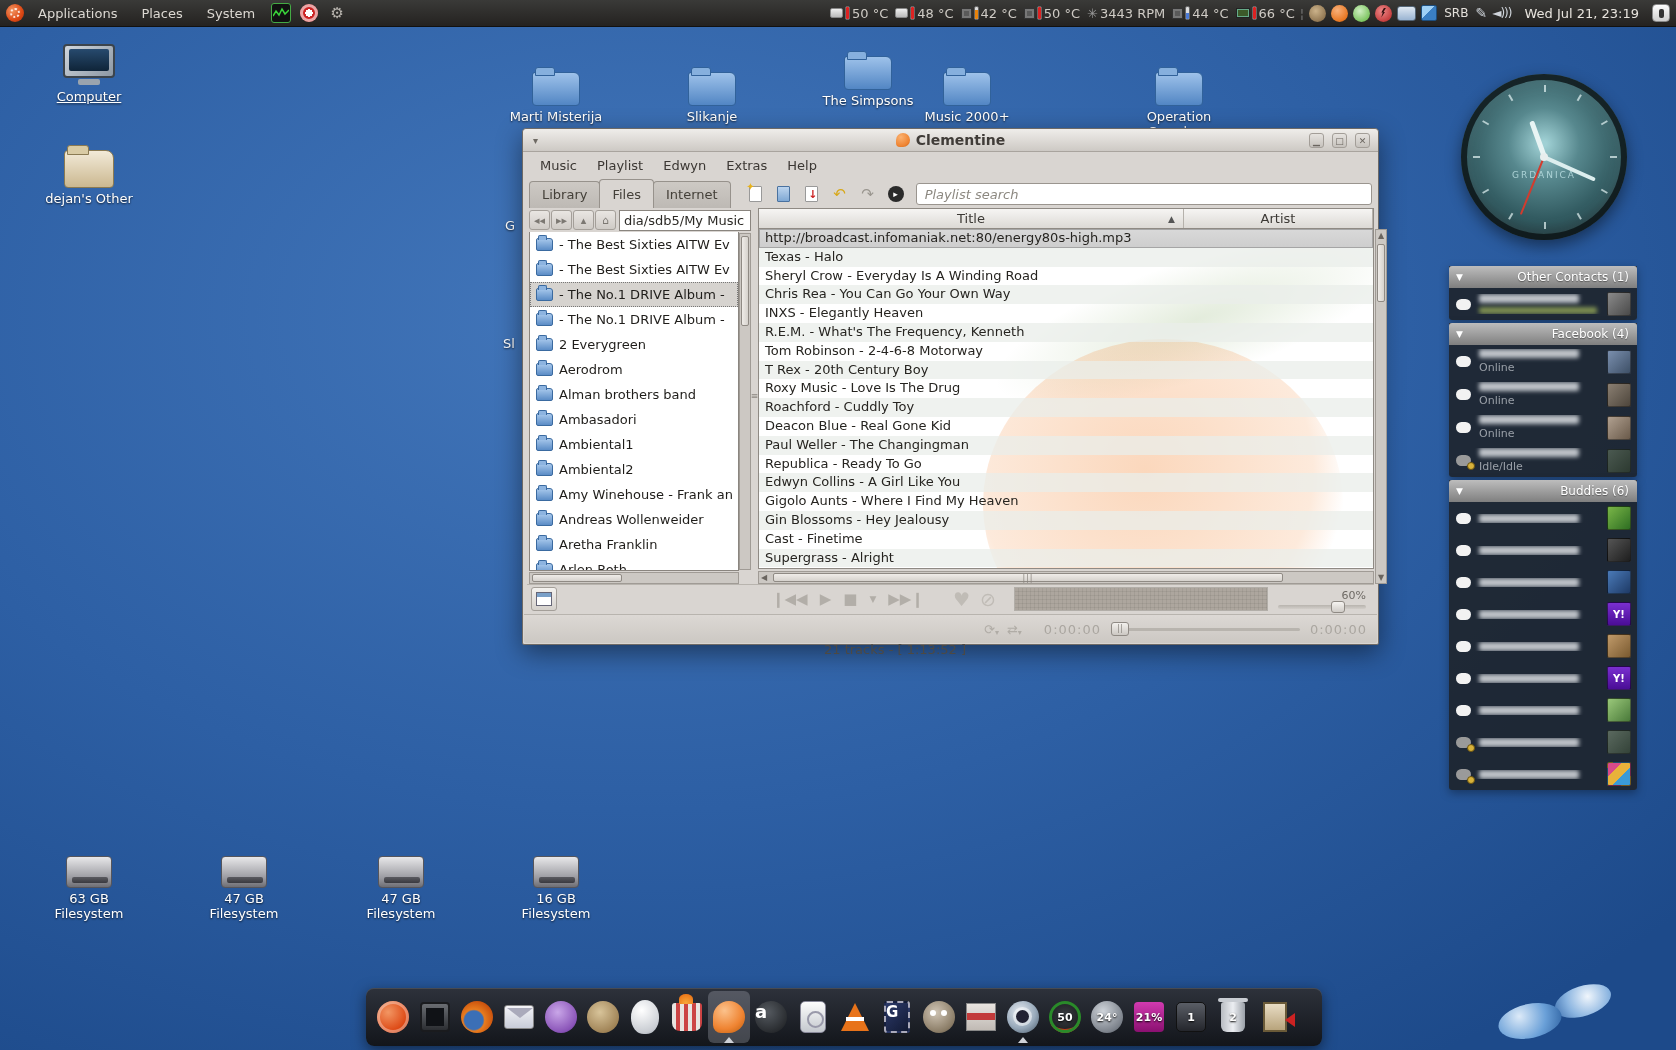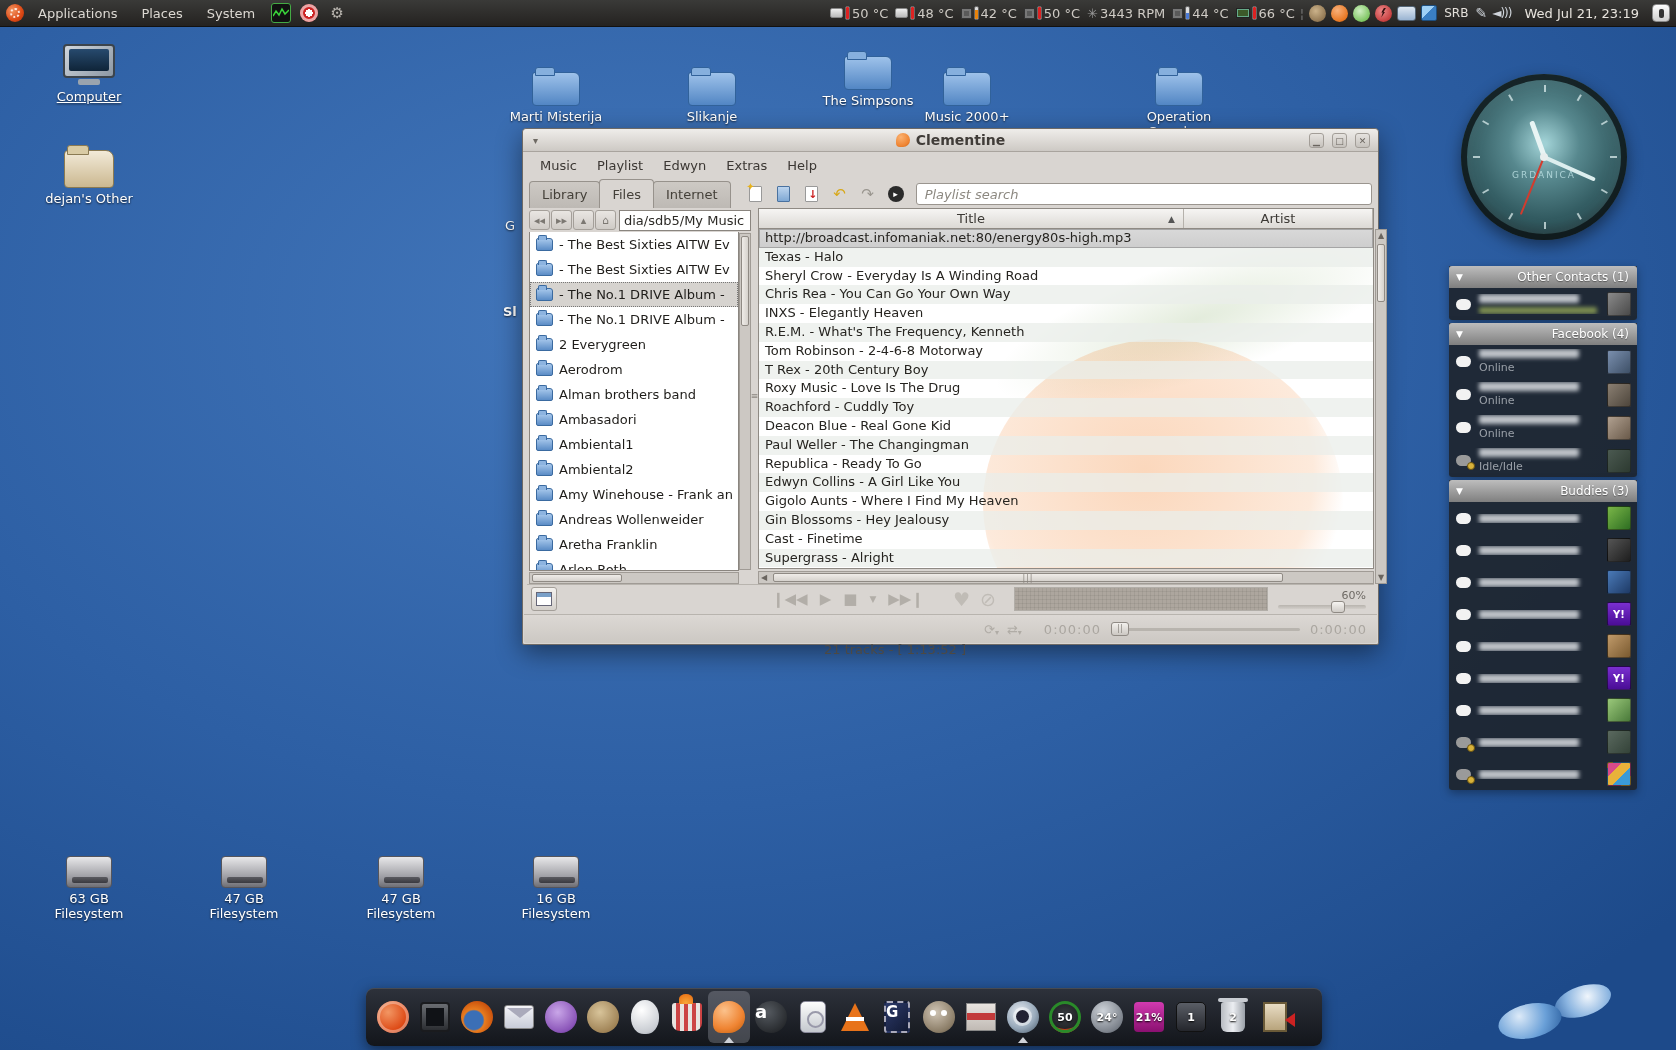--- a/index.html
+++ b/index.html
@@ -384,21 +384,21 @@
       <div class="glyph g-drive"></div>
       <div class="dlabel">47 GB Filesystem</div>
     </div>
     <div class="dicon" style="left: 501px; top: 856px;">
       <div class="glyph g-drive"></div>
       <div class="dlabel">16 GB Filesystem</div>
     </div>
   </div>
 <div id="desktop-frags">
     <span class="frag" style="left: 505px; top: 218px;">G</span>
-    <span class="frag" style="left: 503px; top: 304px; font-weight: bold;">Sl</span>
+    <span class="frag" style="left: 503px; top: 336px;">Sl</span>
   </div>
 
 <div class="clockw">
   <span class="brand">GRDANICA</span>
   <span class="hand h-hour"></span>
   <span class="hand h-min"></span>
   <span class="hand h-sec"></span>
   <span class="pin"></span>
   <span id="clock-ticks"><span class="tick" style="transform: rotate(0deg) translateY(-72px);"></span><span class="tick" style="transform: rotate(30deg) translateY(-72px);"></span><span class="tick" style="transform: rotate(60deg) translateY(-72px);"></span><span class="tick" style="transform: rotate(90deg) translateY(-72px);"></span><span class="tick" style="transform: rotate(120deg) translateY(-72px);"></span><span class="tick" style="transform: rotate(150deg) translateY(-72px);"></span><span class="tick" style="transform: rotate(180deg) translateY(-72px);"></span><span class="tick" style="transform: rotate(210deg) translateY(-72px);"></span><span class="tick" style="transform: rotate(240deg) translateY(-72px);"></span><span class="tick" style="transform: rotate(270deg) translateY(-72px);"></span><span class="tick" style="transform: rotate(300deg) translateY(-72px);"></span><span class="tick" style="transform: rotate(330deg) translateY(-72px);"></span></span>
 </div>
@@ -651,21 +651,21 @@
         <div class="bmain">
           <div class="bname"></div>
           <div class="bstatus">Idle/Idle</div>
         </div>
         <span class="avatar av-photo4"></span>
       </div>
     </div>
     <div class="bgroup">
       <div class="bghead">
         <span class="arr">▼</span>
-        <span class="lbl">Buddies (3)</span>
+        <span class="lbl">Buddies (6)</span>
       </div>
       <div class="brow">
         <span class="bubble"></span>
         <div class="bmain">
           <div class="bname"></div>
         </div>
         <span class="avatar av-green"></span>
       </div>
       <div class="brow">
         <span class="bubble"></span>

